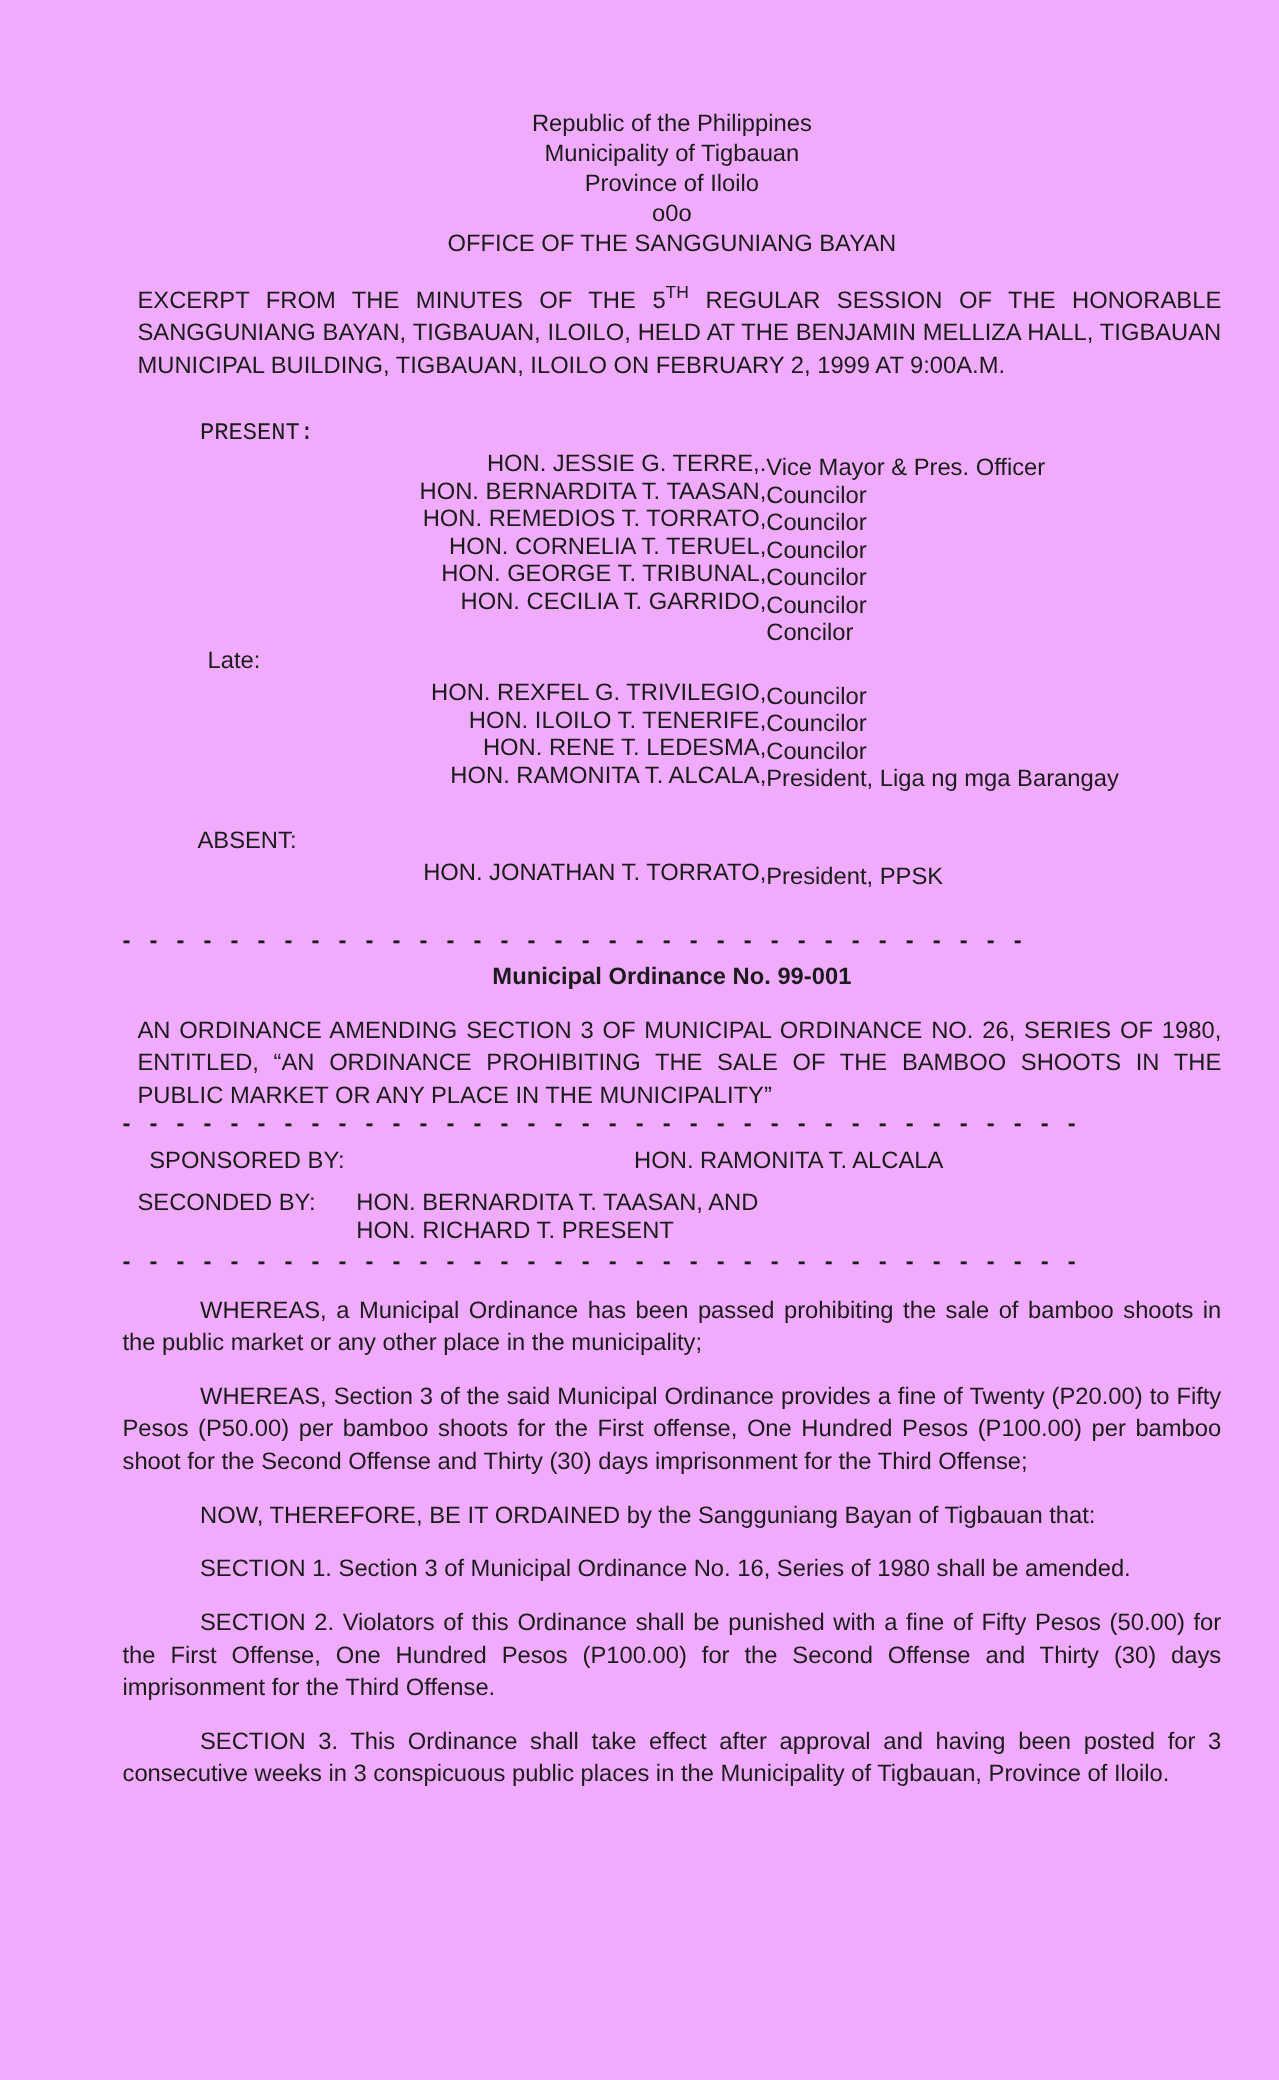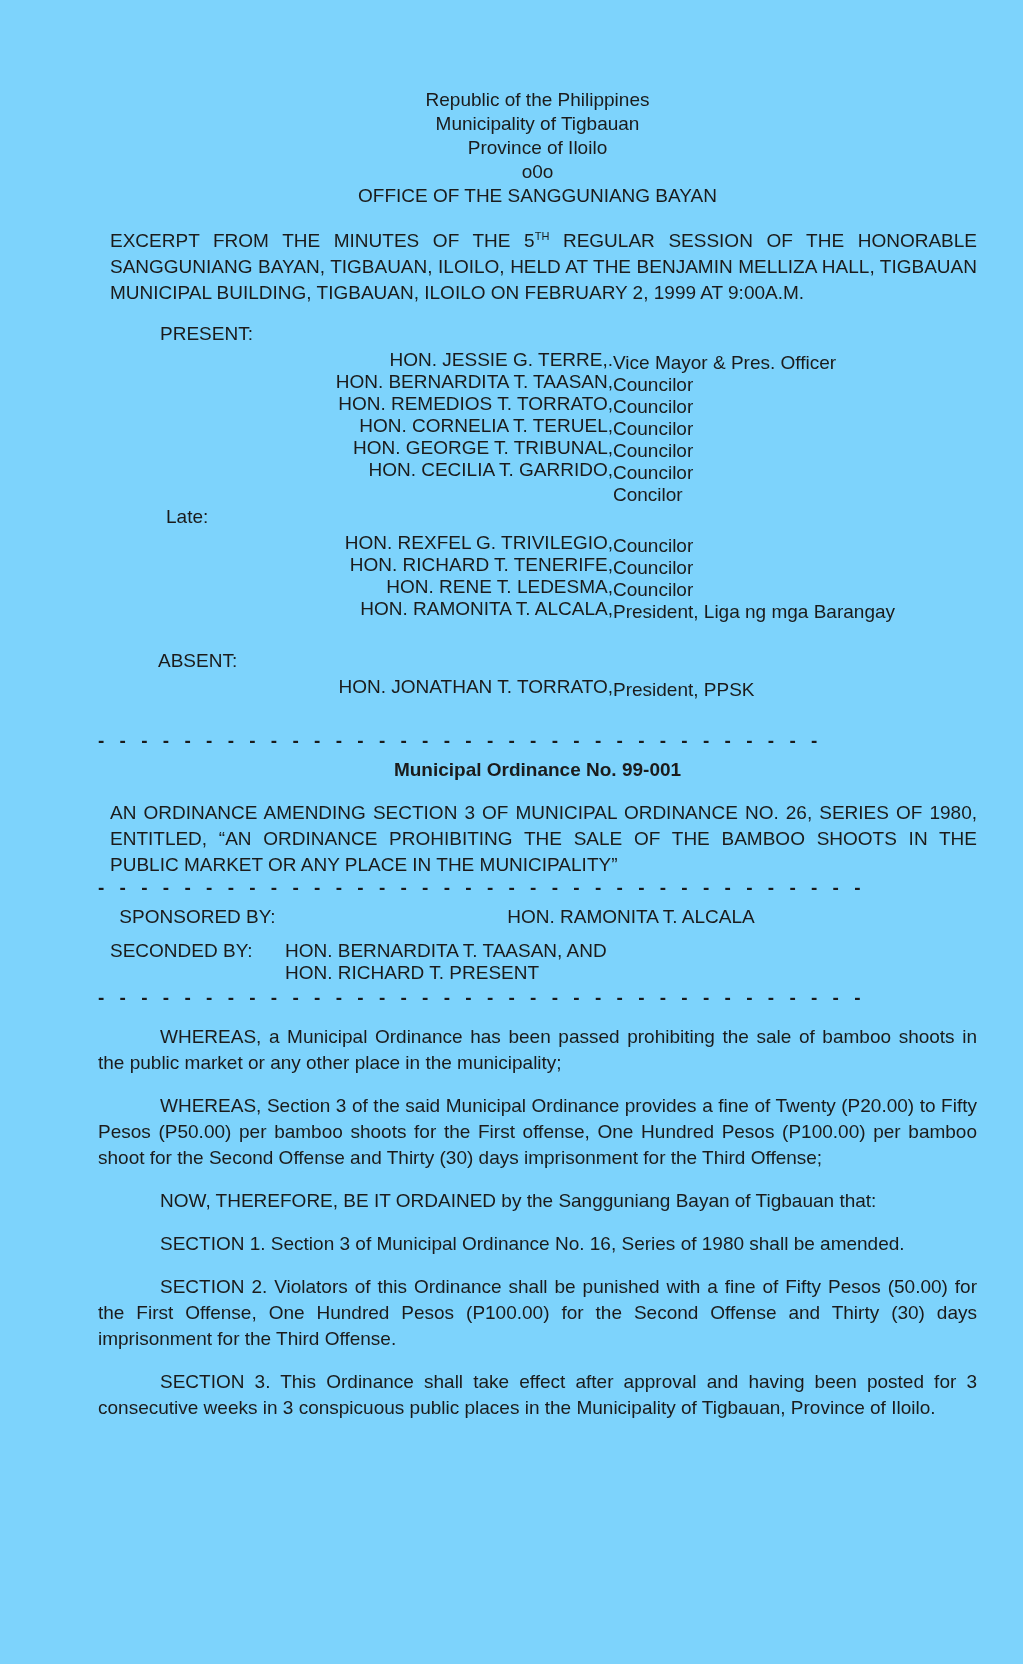--- a/index.html
+++ b/index.html
@@ -1,40 +1,40 @@
 <!DOCTYPE html>
 <html><head>
 <meta charset="utf-8">
 <style>
   html,body { margin:0; padding:0; background:#e8e8e8; }
   .page {
     position:relative;
     width:1023px; height:1664px;
     margin:0 auto;
-    background:#7dd3fc;
+    background:#f0abfc;
     color:#1b1b1b;
     font-family:"Liberation Sans", sans-serif;
     font-size:19px;
     box-sizing:border-box;
     padding:88px 46px 0 98px;
     overflow:hidden;
   }
   .header { text-align:center; line-height:24px; }
   .header div { white-space:nowrap; }
 
   .excerpt {
     margin:20px 0 0 0;
     padding-left:12px;
     text-align:justify;
     line-height:26px;
   }
-  .excerpt sup { font-size:11px; vertical-align:super; line-height:0; }
+  .excerpt sup { font-size:14px; vertical-align:super; line-height:0; }
 
   .att-label { line-height:22px; margin-bottom:4px; }
-  .lbl-present { margin-top:17px; padding-left:62px; }
+  .lbl-present { margin-top:29px; padding-left:62px;font-family:Liberation Mono, monospace; }
   .lbl-late    { margin-top:3px;  padding-left:68px; }
   .lbl-absent  { margin-top:30px; padding-left:60px; }
 
   .att-row { display:grid; grid-template-columns:515px 1fr; line-height:22px; }
   .att-name { padding-left:120px; white-space:nowrap;text-align:right; }
   .att-title { position:relative; top:3px; white-space:nowrap; }
 
   .divider {
     white-space:nowrap; overflow:hidden;
     font-weight:700; letter-spacing:5px;
@@ -117,21 +117,21 @@
       <div class="att-title">Concilor</div>
     </div>
 
     <div class="att-label lbl-late">Late:</div>
 
     <div class="att-row">
       <div class="att-name">HON. REXFEL G. TRIVILEGIO,</div>
       <div class="att-title">Councilor</div>
     </div>
     <div class="att-row">
-      <div class="att-name">HON. RICHARD T. TENERIFE,</div>
+      <div class="att-name">HON. ILOILO T. TENERIFE,</div>
       <div class="att-title">Councilor</div>
     </div>
     <div class="att-row">
       <div class="att-name">HON. RENE T. LEDESMA,</div>
       <div class="att-title">Councilor</div>
     </div>
     <div class="att-row">
       <div class="att-name">HON. RAMONITA T. ALCALA,</div>
       <div class="att-title">President, Liga ng mga Barangay</div>
     </div>

